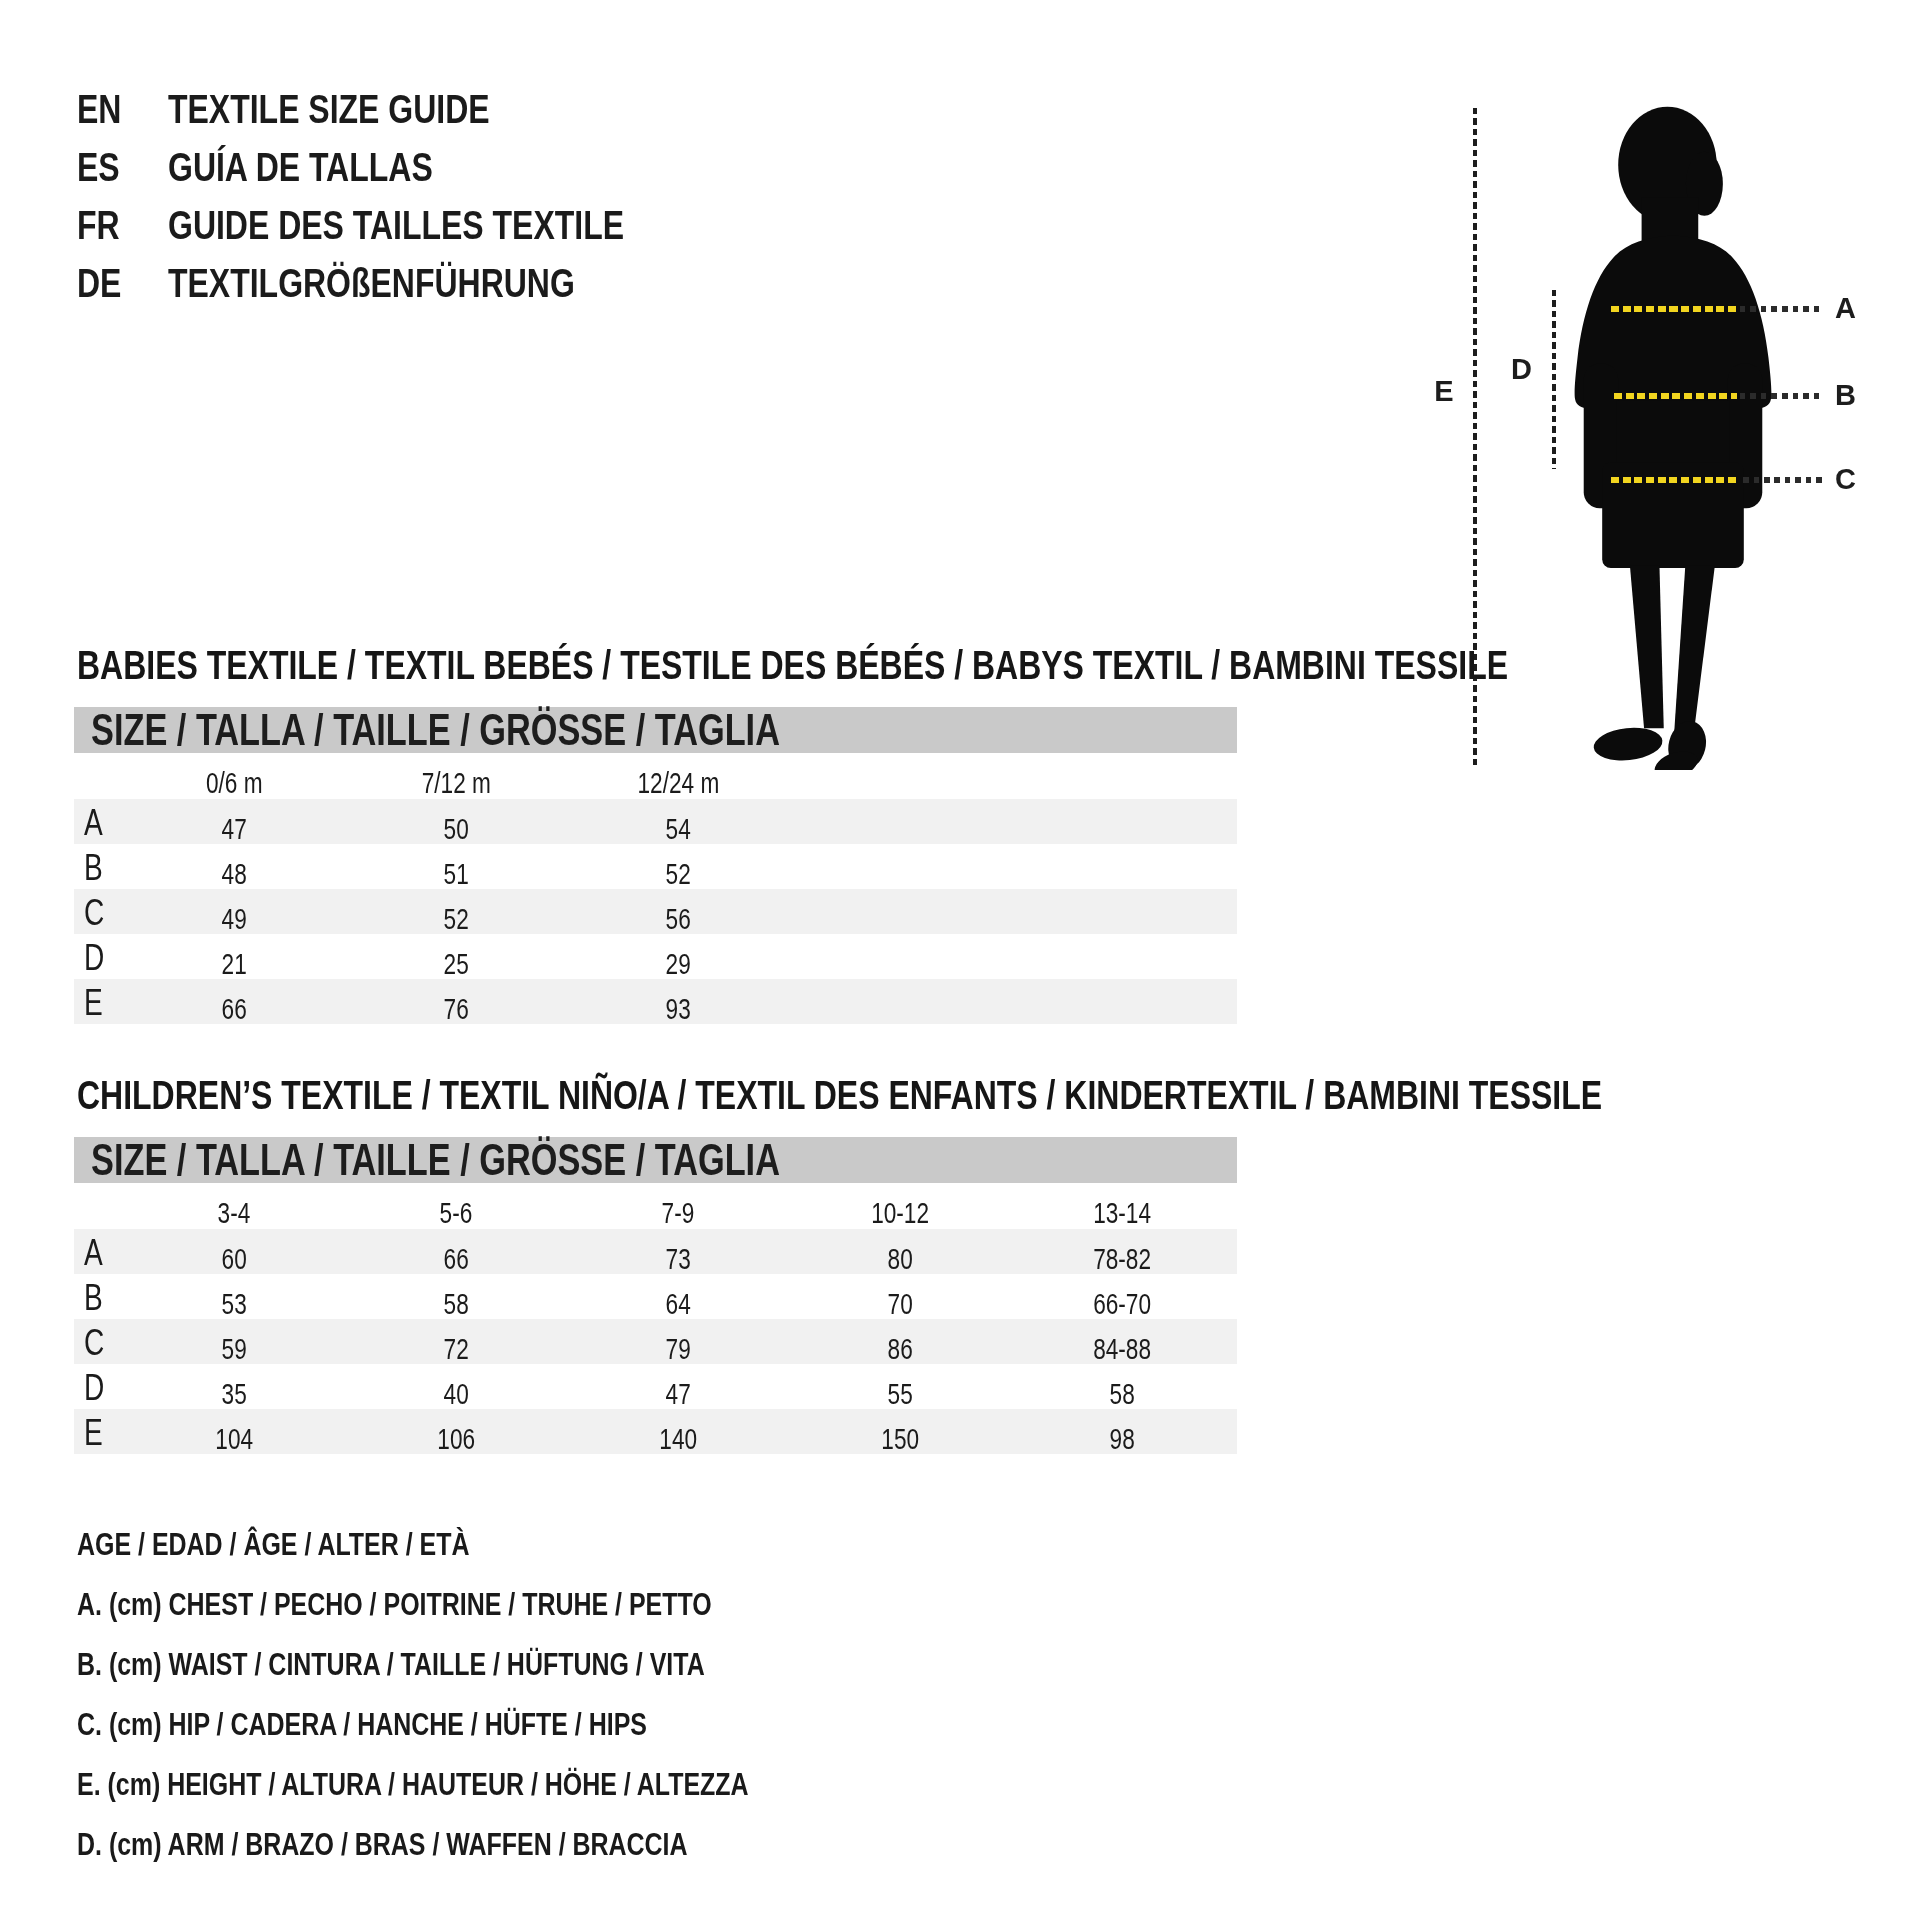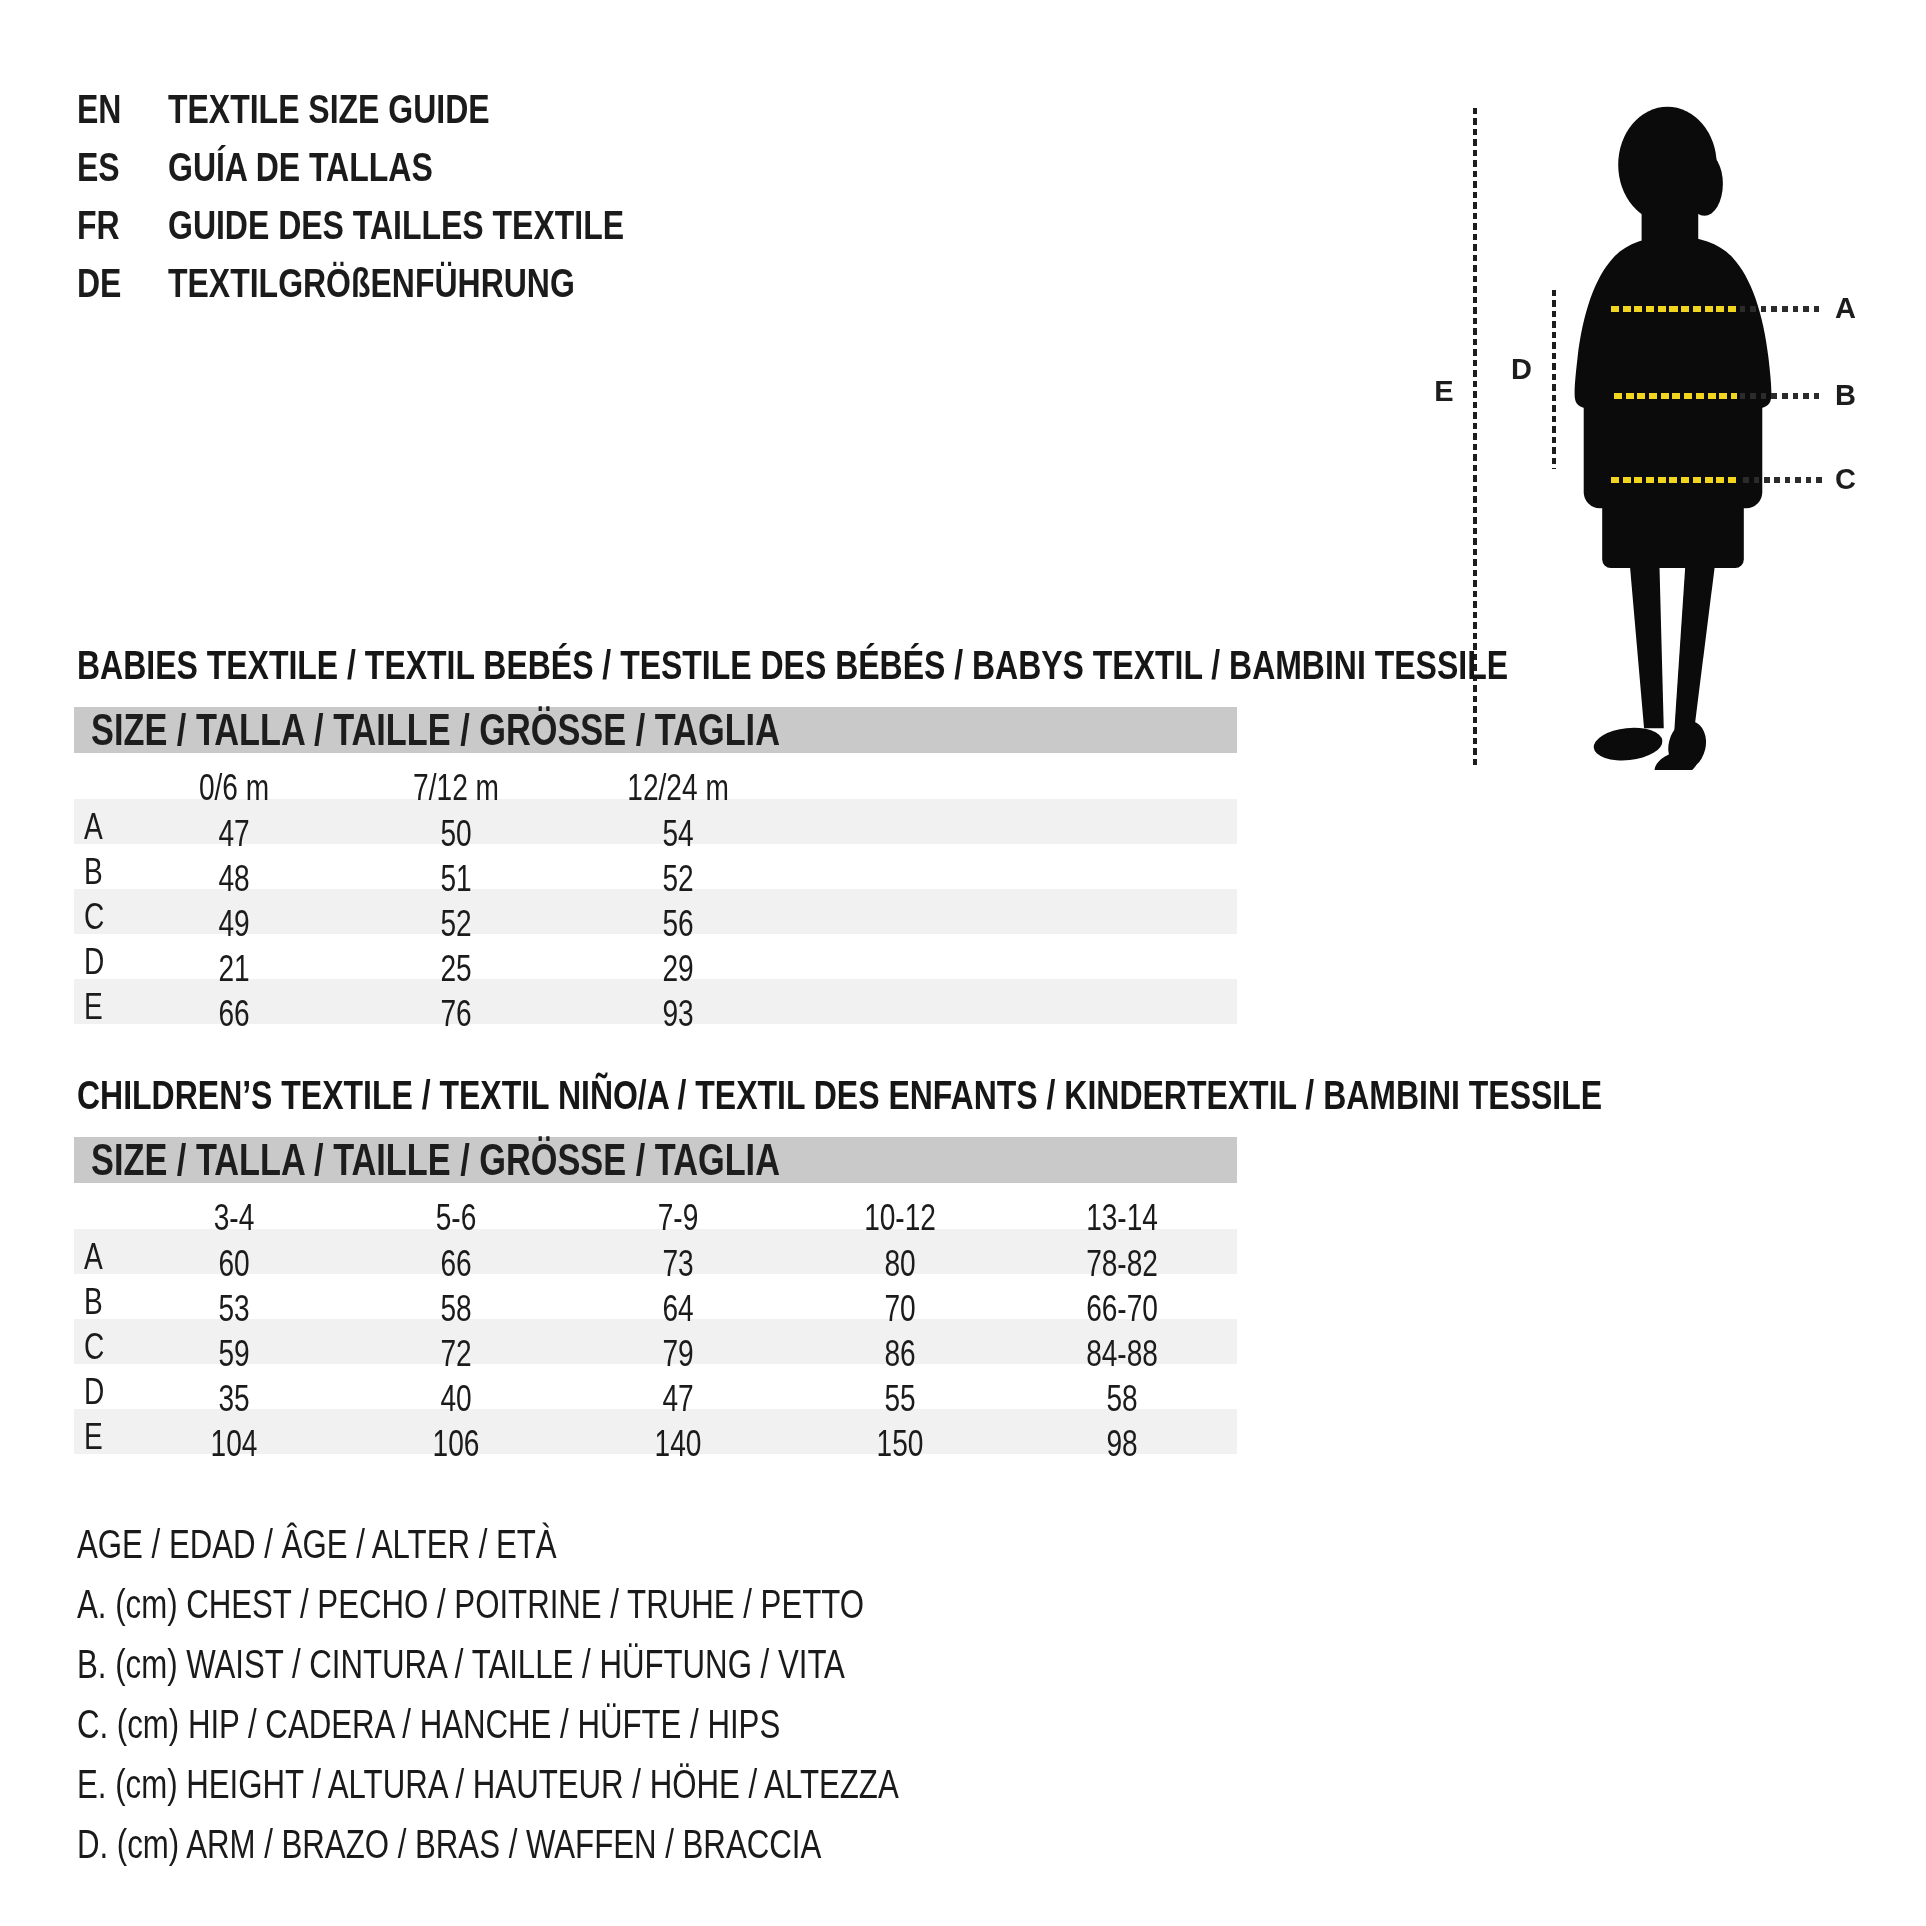--- a/index.html
+++ b/index.html
@@ -35,25 +35,25 @@
 
   
   .sec-heading { position:absolute; left:77px; font-size:41px; font-weight:700; color:#161616; }
   .stable { position:absolute; left:74px; width:1163px; }
   .sizebar { height:46px; background:var(--bar-gray); display:flex; align-items:center;
     padding-left:17px; box-sizing:border-box; font-size:44px; font-weight:700; color:#1d1d1d; }
   .trow { display:grid; grid-template-columns:49px repeat(5,222px); align-items:center; height:46px; }
   .trow.data { height:45px; }
   .trow.odd { background:var(--stripe-gray); }
   .tlabel { font-size:36px; font-weight:500; padding-left:10px; }
-  .tcell  { text-align:center; font-size:36px; font-weight:400;margin-top:14px; }
+  .tcell  { text-align:center; font-size:29px; font-weight:400;margin-top:14px; }
 
   
   .legend { position:absolute; left:77px; top:1514px; }
-  .legend-line { height:60px; line-height:60px; font-size:40px; font-weight:400; color:#1a1a1a; }
+  .legend-line { height:60px; line-height:60px; font-size:32px; font-weight:700; color:#1a1a1a; }
 </style>
 </head>
 <body>
 
 <div class="canvas">
 
   <div class="langs">
     <div class="lang-row">
       <span class="lang-code"><span class="cx">EN</span></span>
       <span class="lang-title"><span class="cx">TEXTILE SIZE GUIDE</span></span>

